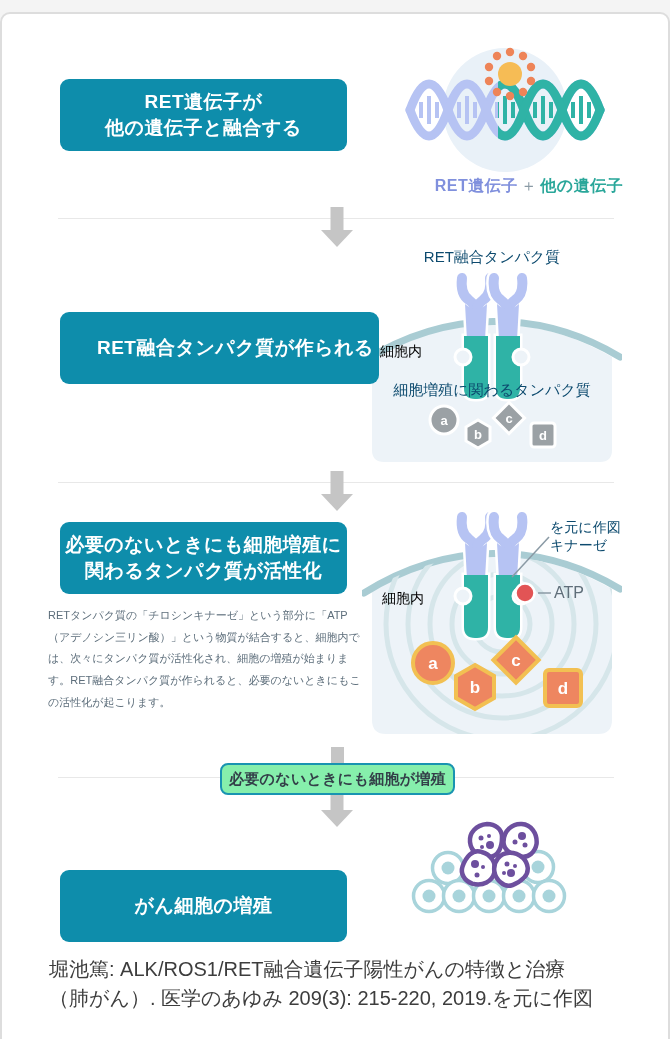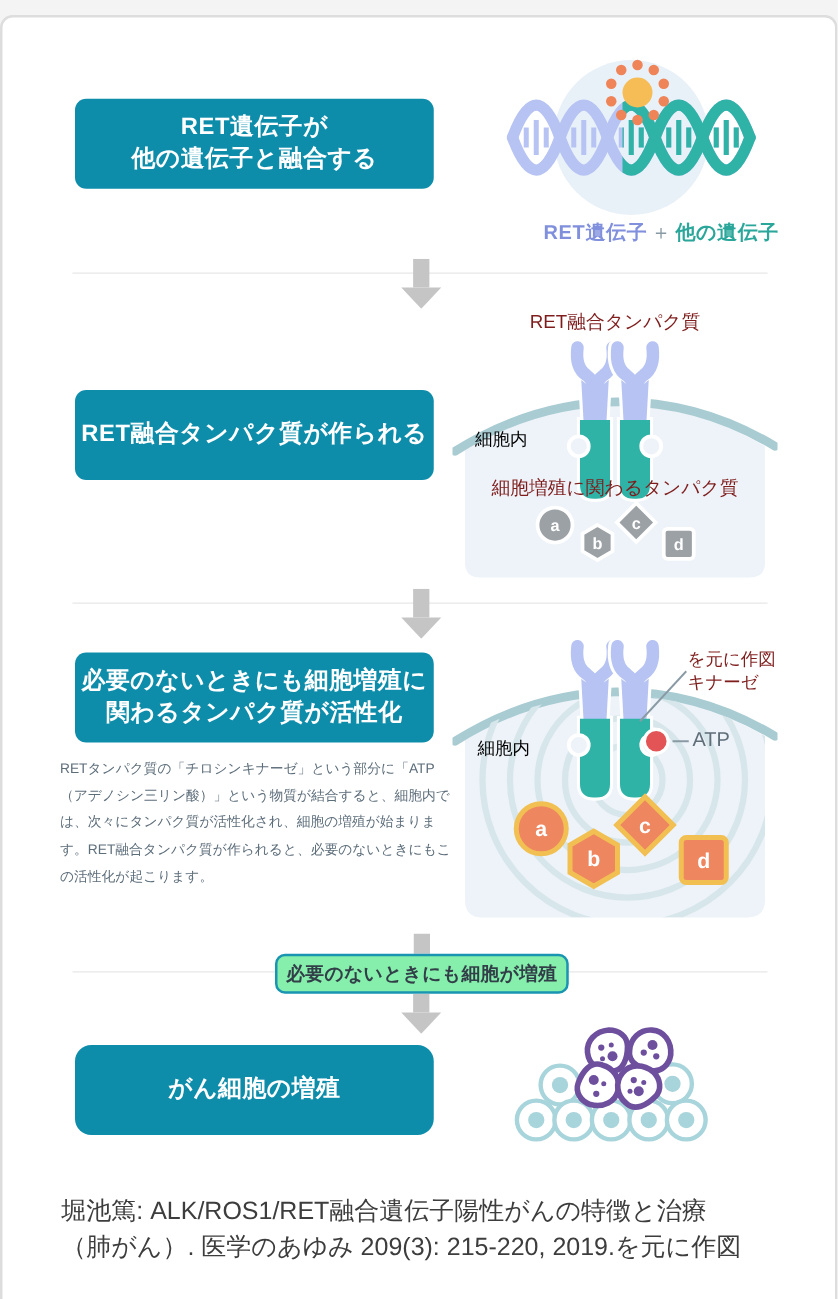--- a/index.html
+++ b/index.html
@@ -9,21 +9,21 @@
     font-family:"Liberation Sans",sans-serif;overflow:hidden;box-sizing:border-box;
   }
   .abs{position:absolute;}
   .step-box{
     position:absolute;left:58px;width:287px;height:72px;
     background:#0e8dab;border-radius:9px;color:#fff;font-weight:bold;
     font-size:19px;display:flex;flex-direction:column;align-items:center;justify-content:center;
     line-height:26px;letter-spacing:.5px;text-align:center;
   }
   .divider{position:absolute;left:56px;width:556px;height:1px;background:#e8e8e8;}
-  .lbl{position:absolute;color:#7f1d1d;}
+  .lbl{position:absolute;color:#0c4a6e;}
   .lbl-center{text-align:center;}
   .cell-lbl{color:#000000;font-size:14px;}
   .pill{
     position:absolute;left:218px;top:749px;width:235px;height:32px;box-sizing:border-box;
     background:#86efac;border:2px solid #1994b1;border-radius:8px;
     display:flex;align-items:center;justify-content:center;
     font-size:15px;font-weight:bold;color:#333f48;letter-spacing:.3px;
   }
   .body-text{
     position:absolute;left:46px;top:591px;width:320px;
@@ -154,21 +154,21 @@
       <text class="svg-letter" x="82" y="176" font-size="13" text-anchor="middle">a</text>
       <text class="svg-letter" x="116" y="190" font-size="13" text-anchor="middle">b</text>
       <text class="svg-letter" x="147" y="174" font-size="13" text-anchor="middle">c</text>
       <text class="svg-letter" x="181" y="191" font-size="13" text-anchor="middle">d</text>
     </g>
   </svg>
 
   <div class="lbl cell-lbl" style="left:378px;top:329px;">細胞内</div>
   <div class="lbl lbl-center" style="left:360px;top:367px;width:260px;font-size:15px;">細胞増殖に関わるタンパク質</div>
 
-  <div class="step-box" style="top:298px;">
+  <div class="step-box" style="top:298px;padding-left:32px;">
     <span>RET融合タンパク質が作られる</span>
   </div>
 
   <div class="divider" style="top:468px;"></div>
   <svg class="abs" style="left:318px;top:457px;" width="34" height="40">
     <rect x="10.5" y="0" width="13" height="23" fill="#c5c5c5"></rect>
     <polygon points="1,23 33,23 17,40" fill="#c5c5c5"></polygon>
   </svg>
 
   <div class="step-box" style="top:508px;">
@@ -215,21 +215,21 @@
   <div class="lbl cell-lbl" style="left:380px;top:576px;">細胞内</div>
 
   <div class="abs" style="left:329px;top:733px;width:13px;height:16px;background:#c5c5c5;"></div>
   <div class="divider" style="top:763px;"></div>
   <div class="pill">必要のないときにも細胞が増殖</div>
   <svg class="abs" style="left:318px;top:781px;" width="34" height="32">
     <rect x="10.5" y="0" width="13" height="15" fill="#c5c5c5"></rect>
     <polygon points="1,15 33,15 17,32" fill="#c5c5c5"></polygon>
   </svg>
 
-  <div class="step-box" style="top:822px;border-radius:13px;">
+  <div class="step-box" style="top:856px;">
     <span>がん細胞の増殖</span>
   </div>
 
   <svg class="abs" style="left:400px;top:798px;" width="180" height="108">
     <g stroke="#a8d4db" stroke-width="3.5" fill="#fff">
       <circle cx="46" cy="56" r="15.5"></circle>
         <circle cx="136" cy="55" r="15.5"></circle>
       <circle cx="27" cy="84" r="15.5"></circle>
         <circle cx="57" cy="84" r="15.5"></circle>
         <circle cx="87" cy="84" r="15.5"></circle>

